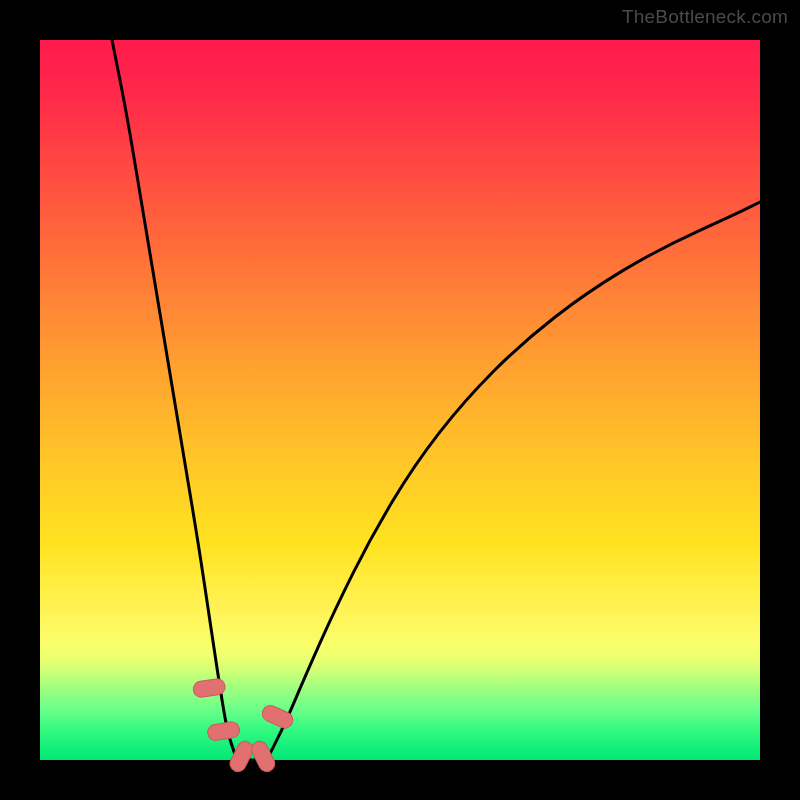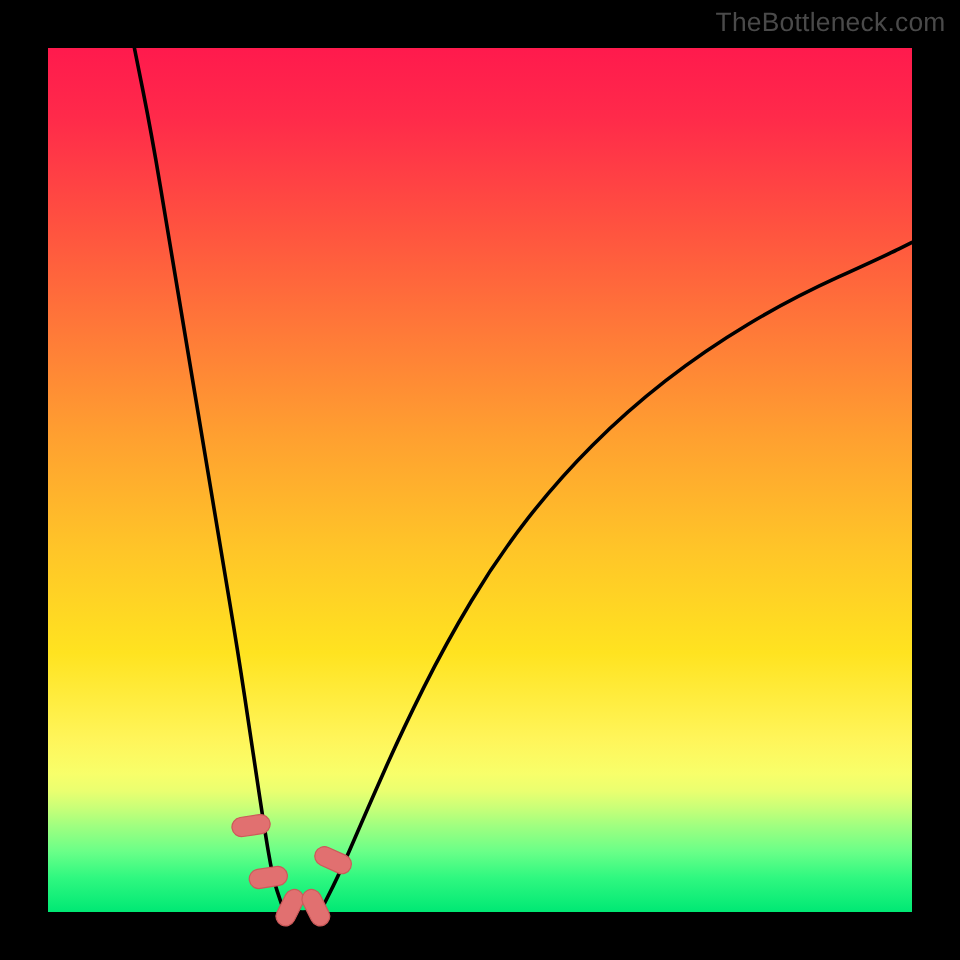--- a/index.html
+++ b/index.html
@@ -49,21 +49,21 @@
       #6aff88 93%,
       #30f880 96%,
       #00e874 100%
     );
   }
   .watermark {
     position: absolute;
     top: 6px;
     right: 12px;
     color: #4a4a4a;
-    font-size: 22px;
+    font-size: 19px;
     letter-spacing: 0.2px;
     font-weight: 400;
     user-select: none;
   }
   svg.curves {
     position: absolute;
     left: 0;
     top: 0;
     width: 100%;
     height: 100%;

